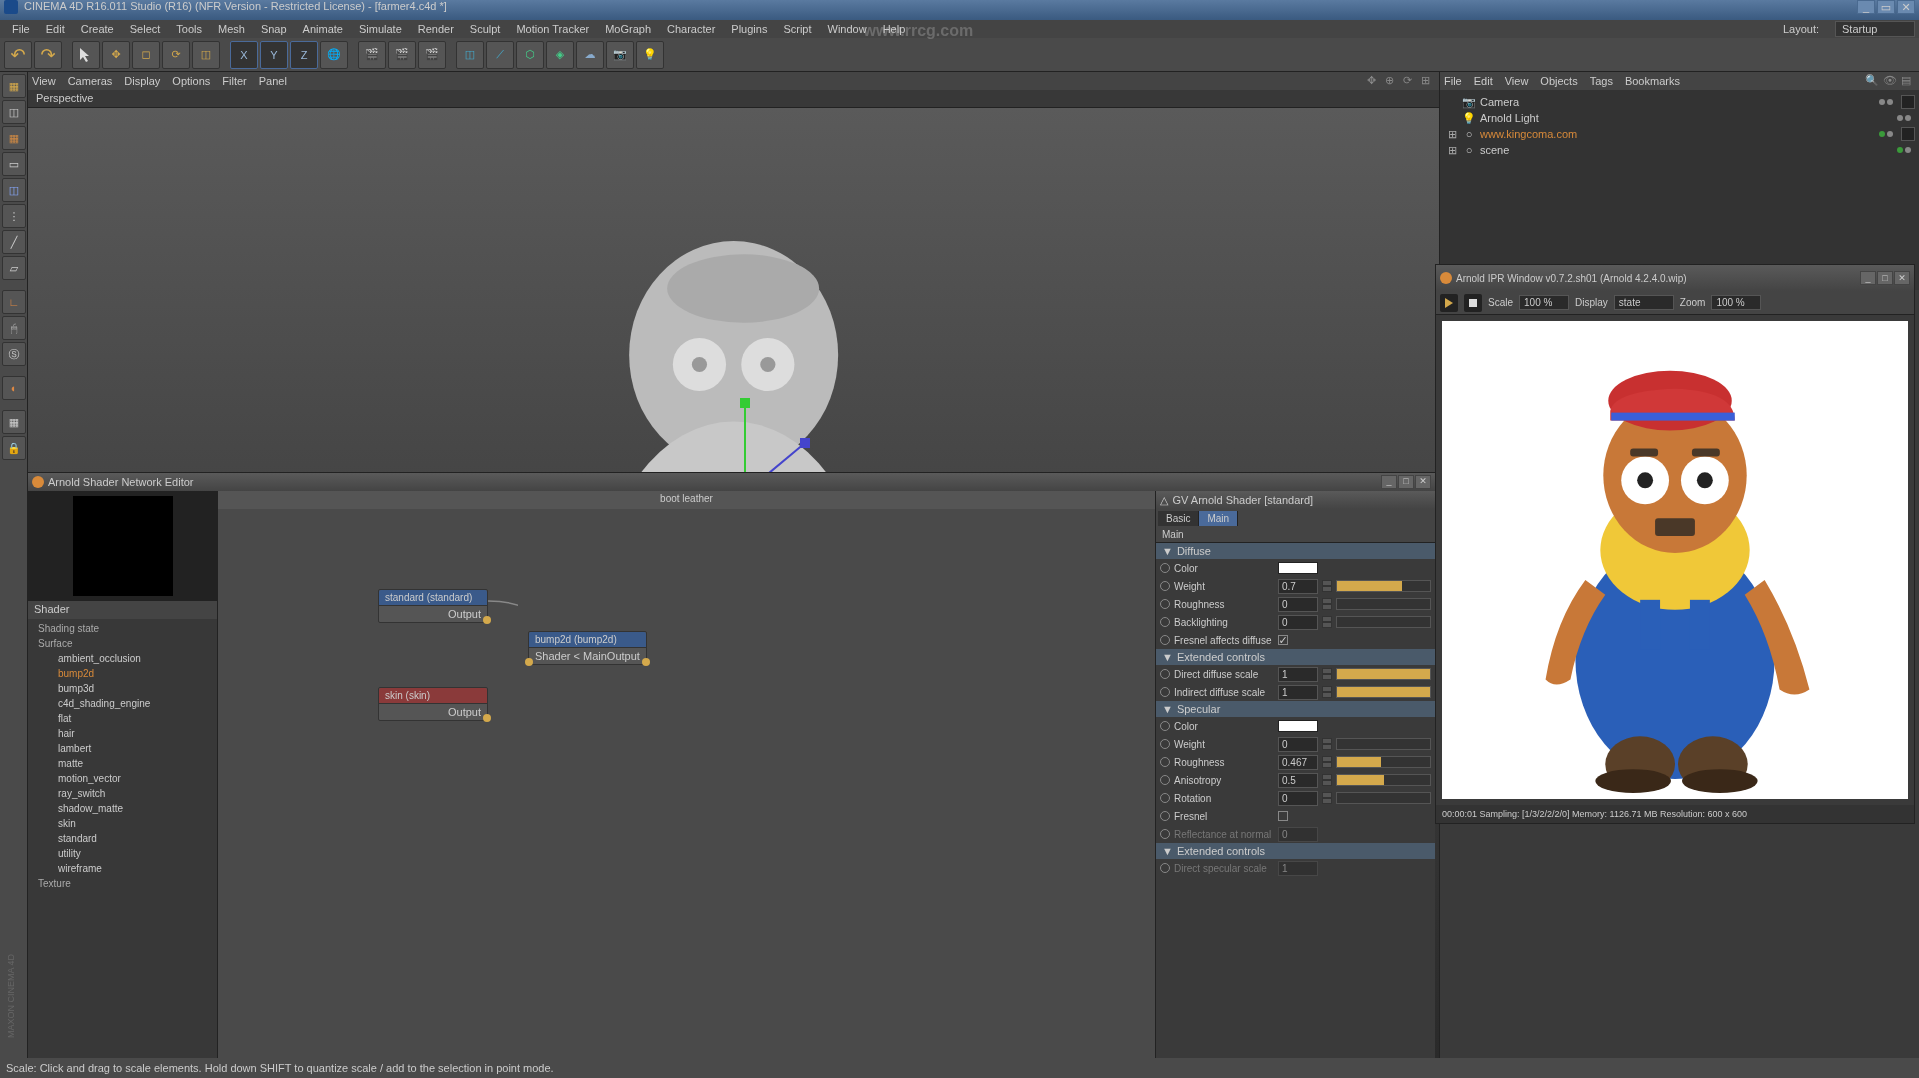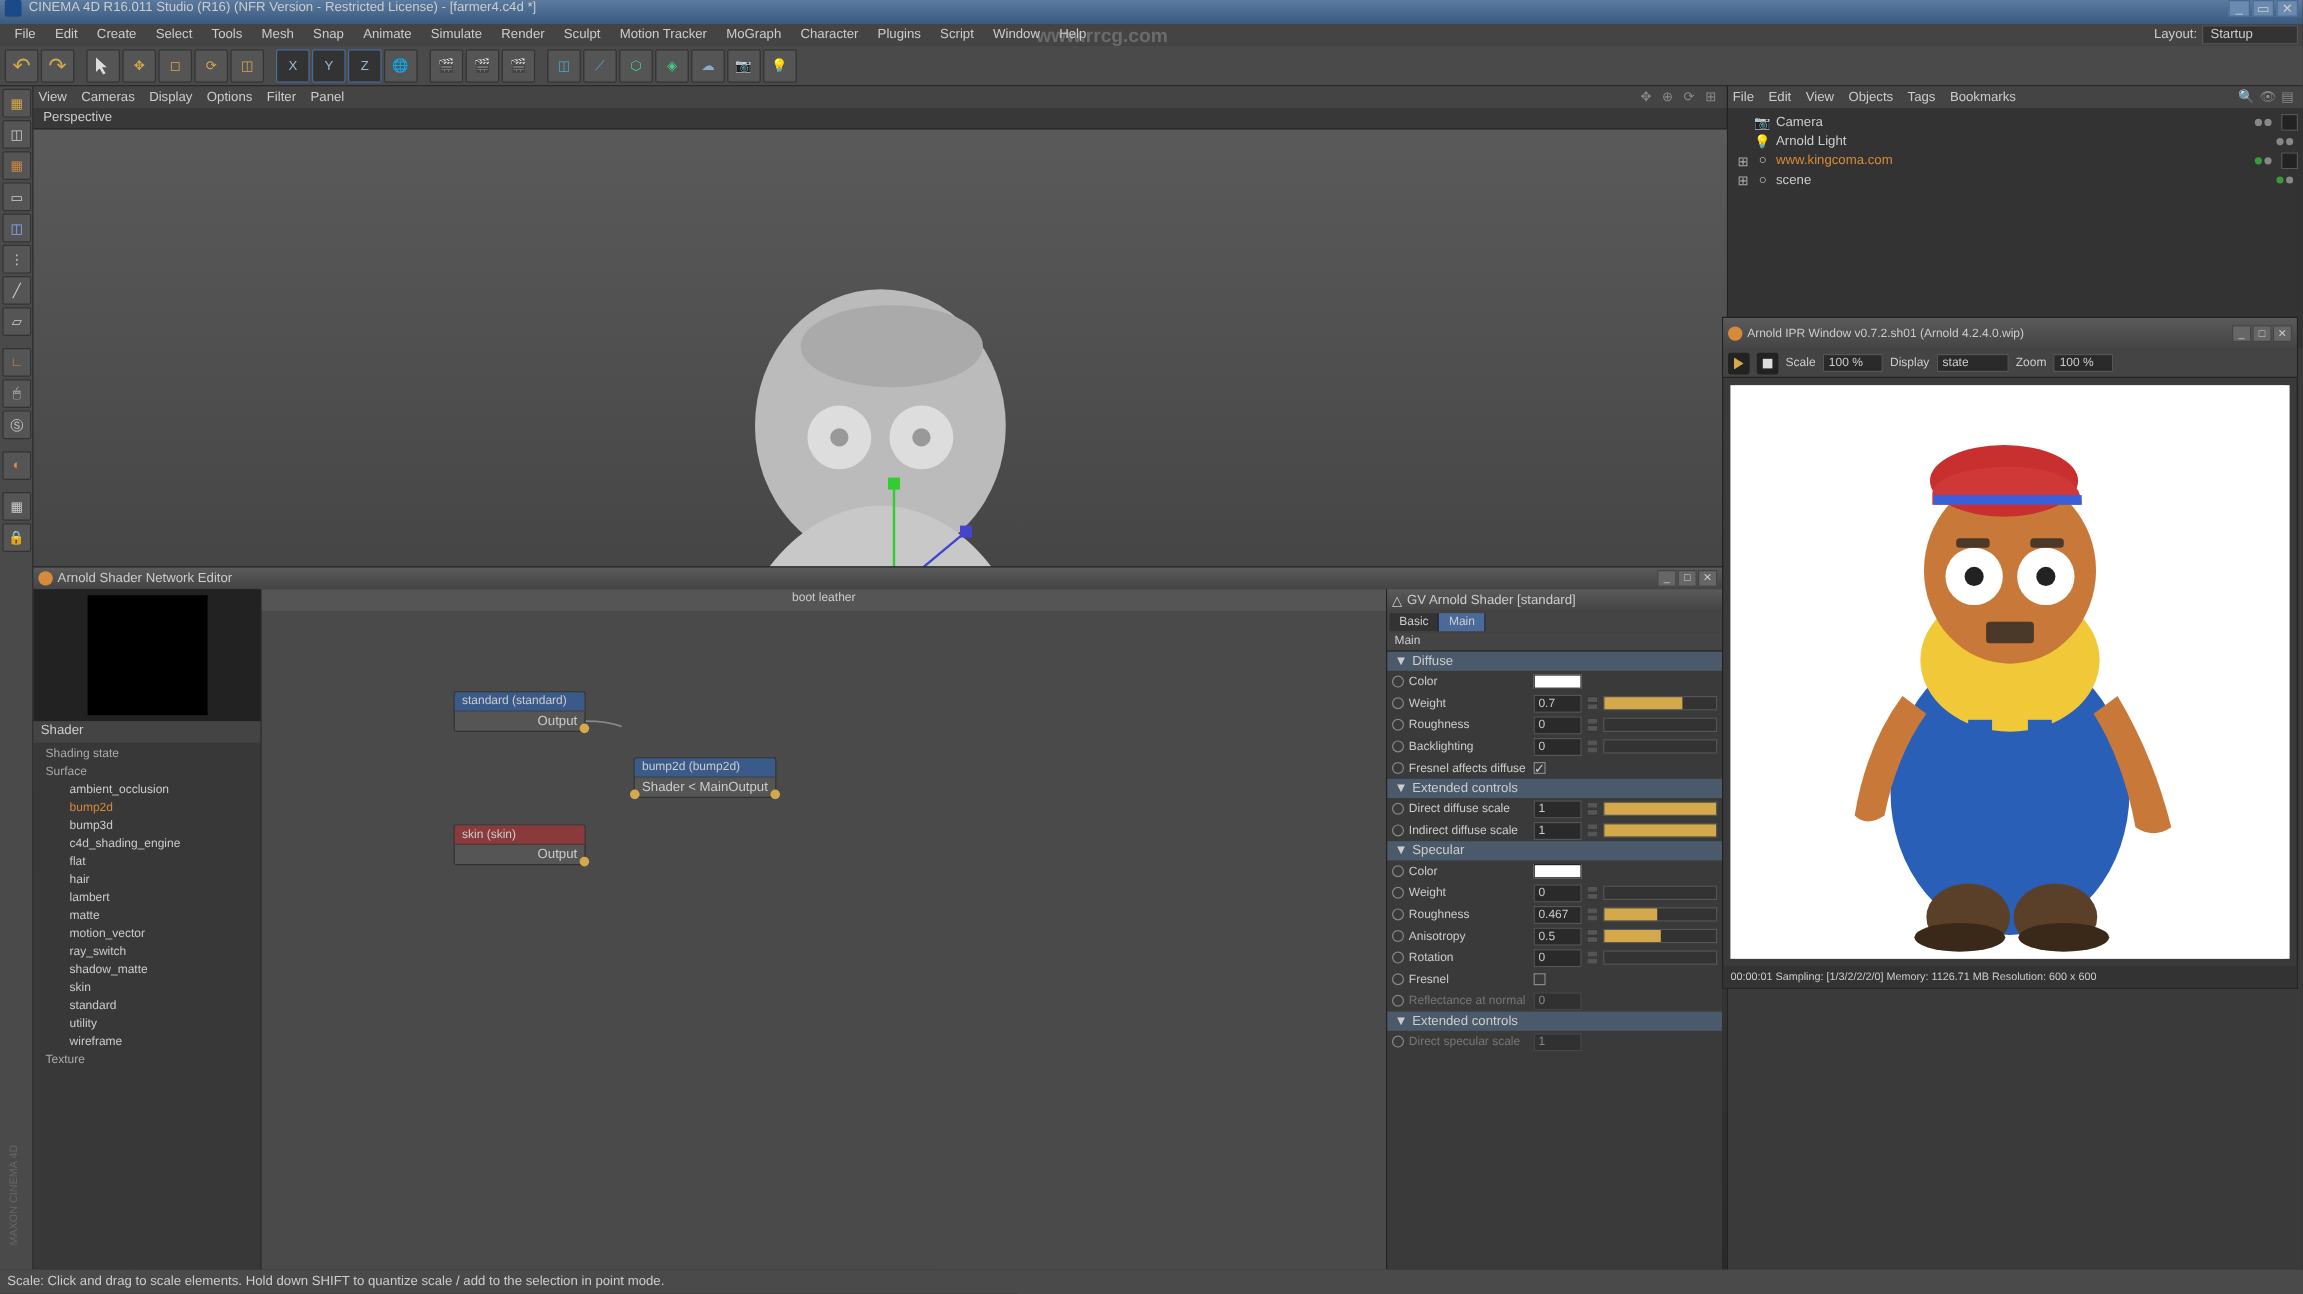--- a/index.html
+++ b/index.html
@@ -4,21 +4,21 @@
 <style>
 *{margin:0;padding:0;box-sizing:border-box;font-family:Arial,sans-serif;font-size:11px;color:#ccc;user-select:none}
 body{background:#383838;overflow:hidden;width:1919px;height:1078px}
 .titlebar{height:20px;background:linear-gradient(#5a7aa0,#3a5a80);display:flex;align-items:flex-start;padding:0 4px;color:#fff}
 .titlebar-icon{width:14px;height:14px;background:#1a4a8a;border-radius:2px;margin-right:6px}
 .titlebar-title{flex:1;font-size:11px}
 .titlebar-btns{display:flex;gap:2px}
 .titlebar-btn{width:18px;height:14px;background:#6a8ab0;border:1px solid #4a6a90;display:flex;align-items:center;justify-content:center;cursor:pointer}
 .menubar{height:18px;background:#444;display:flex;align-items:center;padding:0 4px;gap:0}
 .menu-item{padding:2px 8px;cursor:pointer;font-size:11px}
-.layout-label{margin-left:auto;margin-right:4px}
+.layout-label{margin-left:auto;margin-right:16px}
 .layout-dropdown{background:#333;border:1px solid #555;padding:1px 6px;min-width:80px}
 .toolbar{height:34px;background:#4a4a4a;display:flex;align-items:center;padding:2px 4px;gap:2px;border-bottom:1px solid #222}
 .tool-btn{width:28px;height:28px;background:#555;border:1px solid #333;border-radius:2px;display:flex;align-items:center;justify-content:center;cursor:pointer}
 .tool-sep{width:6px}
 .tool-icon-undo{color:#d4a94c;font-size:18px}
 .tool-icon-redo{color:#d4a94c;font-size:18px}
 .axis-btn{background:#333;border:1px solid #4a6a9a;color:#9ab8d8}
 .main-area{display:flex;height:calc(100% - 72px - 20px)}
 .left-rail{width:28px;background:#4a4a4a;border-right:1px solid #222;display:flex;flex-direction:column;padding:2px;gap:2px}
 .rail-btn{width:24px;height:24px;background:#555;border:1px solid #333;border-radius:2px;cursor:pointer;display:flex;align-items:center;justify-content:center}
@@ -468,21 +468,21 @@
           <div class="sne-tree-item l2">wireframe</div>
           <div class="sne-tree-item header">Texture</div>
         </div>
       </div>
       <div class="sne-graph">
         <div class="sne-graph-header">boot leather</div>
         <svg style="position:absolute;inset:0;pointer-events:none">
           <path d="M 270 110 Q 320 110 330 145 Q 340 145 340 145" stroke="#888" stroke-width="1.5" fill="none"></path>
           <path d="M 450 155 Q 480 155 490 155" stroke="#888" stroke-width="1.5" fill="none"></path>
         </svg>
-        <div class="node" style="left:160px;top:85px">
+        <div class="node" style="left:160px;top:98px">
           <div class="node-header">standard (standard)</div>
           <div class="node-row">
               <span></span>
               <span>Output</span>
             </div>
           <div class="node-port" style="right:-4px;top:26px"></div>
         </div>
         <div class="node" style="left:310px;top:140px">
           <div class="node-header">bump2d (bump2d)</div>
           <div class="node-row">

